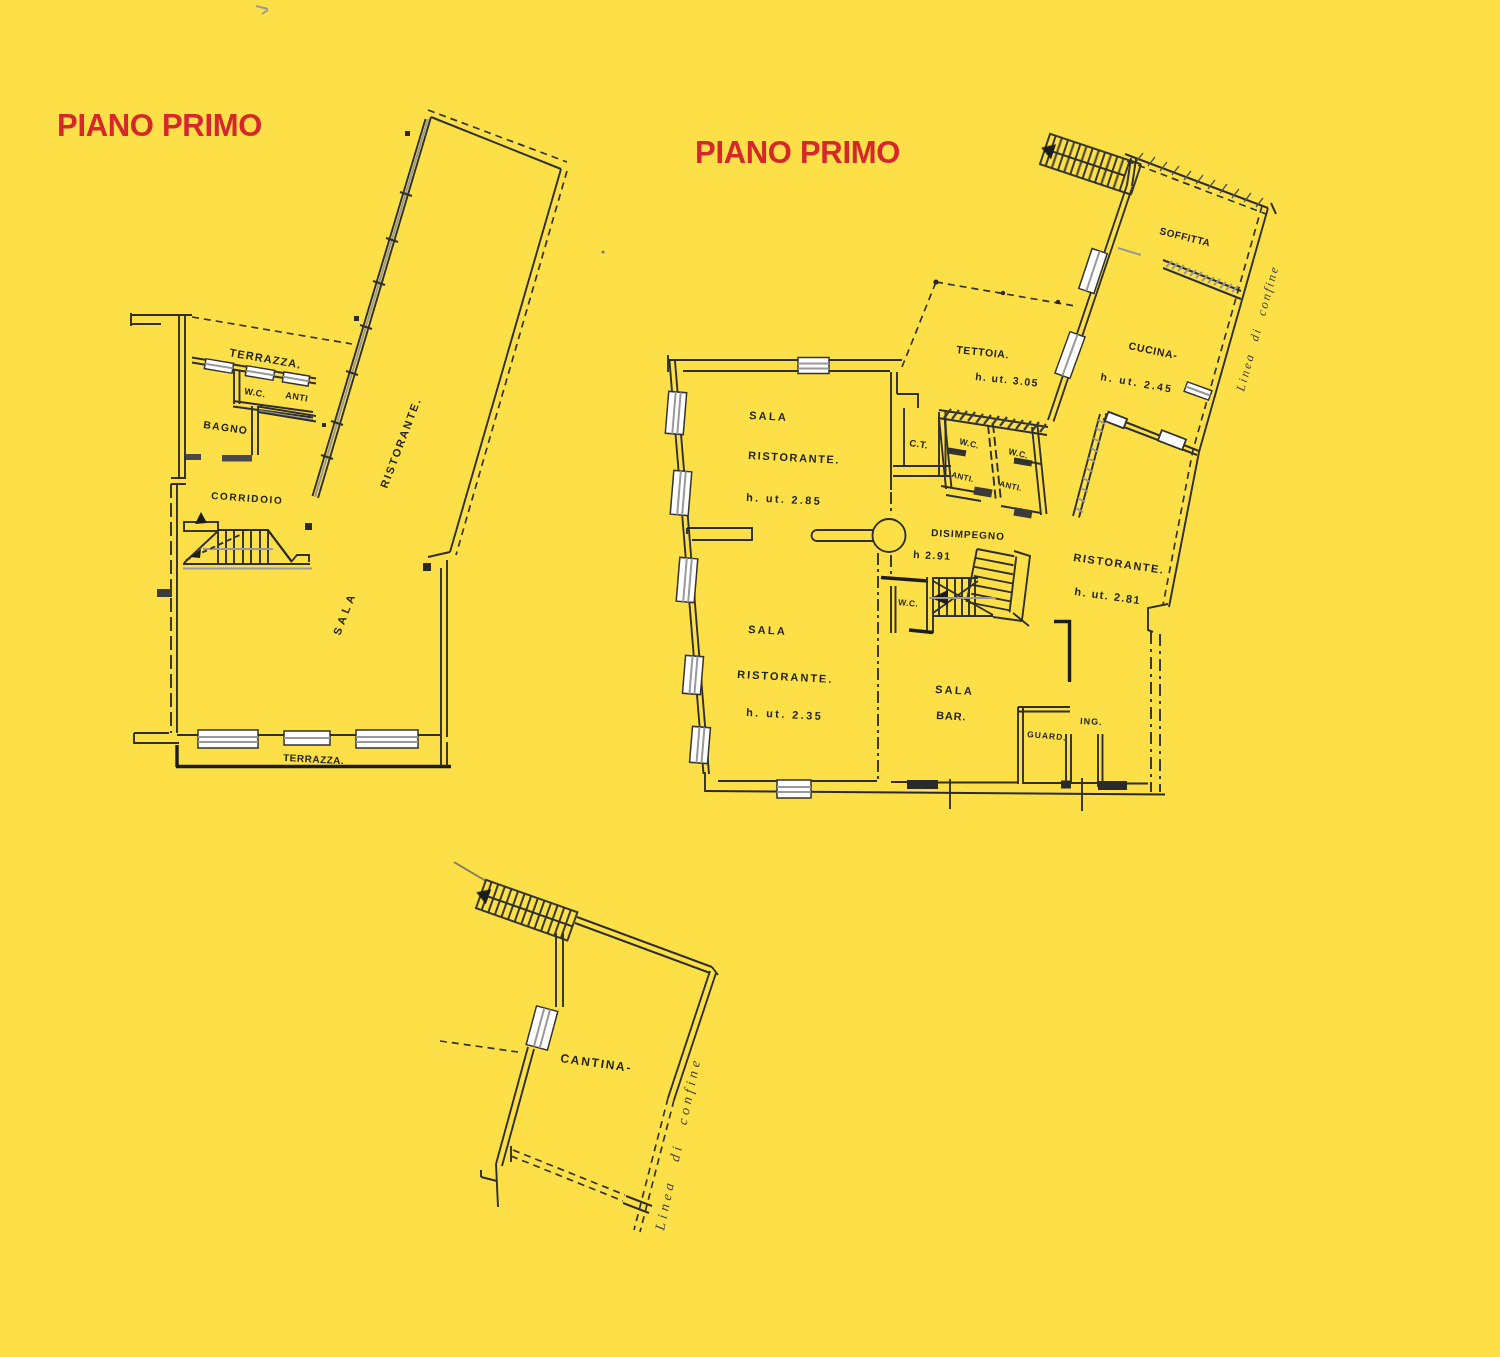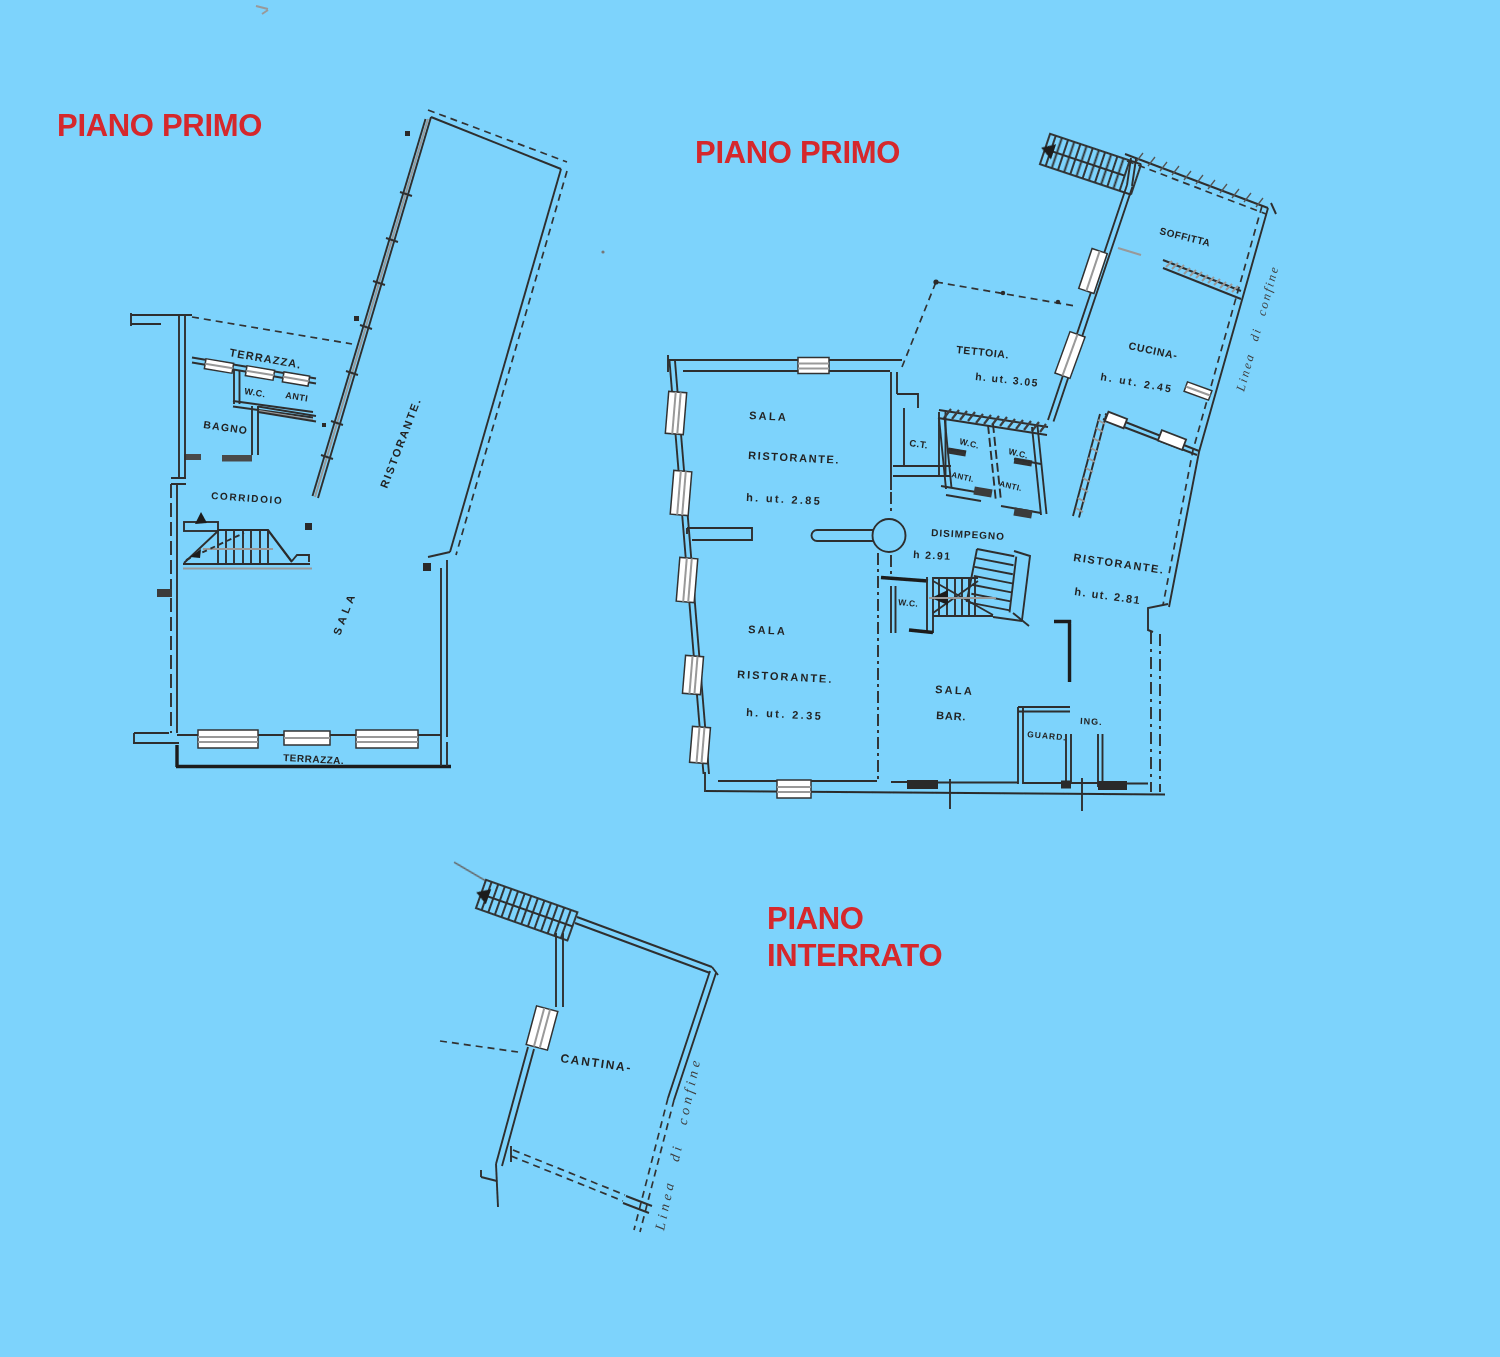--- a/index.html
+++ b/index.html
@@ -1,36 +1,34 @@
 <!DOCTYPE html>
 <html><head>
 <meta charset="utf-8">
 <style>
 html,body{margin:0;padding:0;background:#fff;}
-.page{position:relative;width:1500px;height:1357px;background:#7dd3fc;overflow:hidden;font-family:"Liberation Sans",sans-serif;}
+.page{position:relative;width:1500px;height:1357px;background:#fde047;overflow:hidden;font-family:"Liberation Sans",sans-serif;}
 .red{position:absolute;color:#d5282c;font-weight:bold;font-size:31px;letter-spacing:-0.3px;white-space:pre;}
 svg{position:absolute;left:0;top:0;}
 svg text{font-family:"Liberation Sans",sans-serif;fill:#242424;font-weight:bold;}
 .w{stroke:#2f2f2f;fill:none;stroke-width:1.9;}
 .w2{stroke:#2b2b2b;fill:none;stroke-width:2.2;}
 .dk{stroke:#1d1d1d;fill:none;stroke-width:3.4;}
 .gy{stroke:#999;fill:none;stroke-width:2;}
 .dsh{stroke:#333;fill:none;stroke-width:1.7;stroke-dasharray:7 5;}
 .win{fill:#fff;stroke:#333;stroke-width:1.5;}
 </style>
 </head>
 <body>
 <div class="page">
 
 <div class="red" style="left:57px;top:108px;">PIANO PRIMO</div>
 
 <div class="red" style="left:695px;top:135px;">PIANO PRIMO</div>
 
-<div class="red" style="left:767px;top:900px;line-height:37px;">PIANO
-INTERRATO</div>
 <svg width="1500" height="1357" viewBox="0 0 1500 1357">
 <g filter="url(#soft)">
 <defs>
           <filter id="soft" x="-2%" y="-2%" width="104%" height="104%">
             <feGaussianBlur stdDeviation="0.45"></feGaussianBlur>
           </filter>
         </defs>
 
 <g>
 <path class="w" d="M431,117 L561,169"></path>

